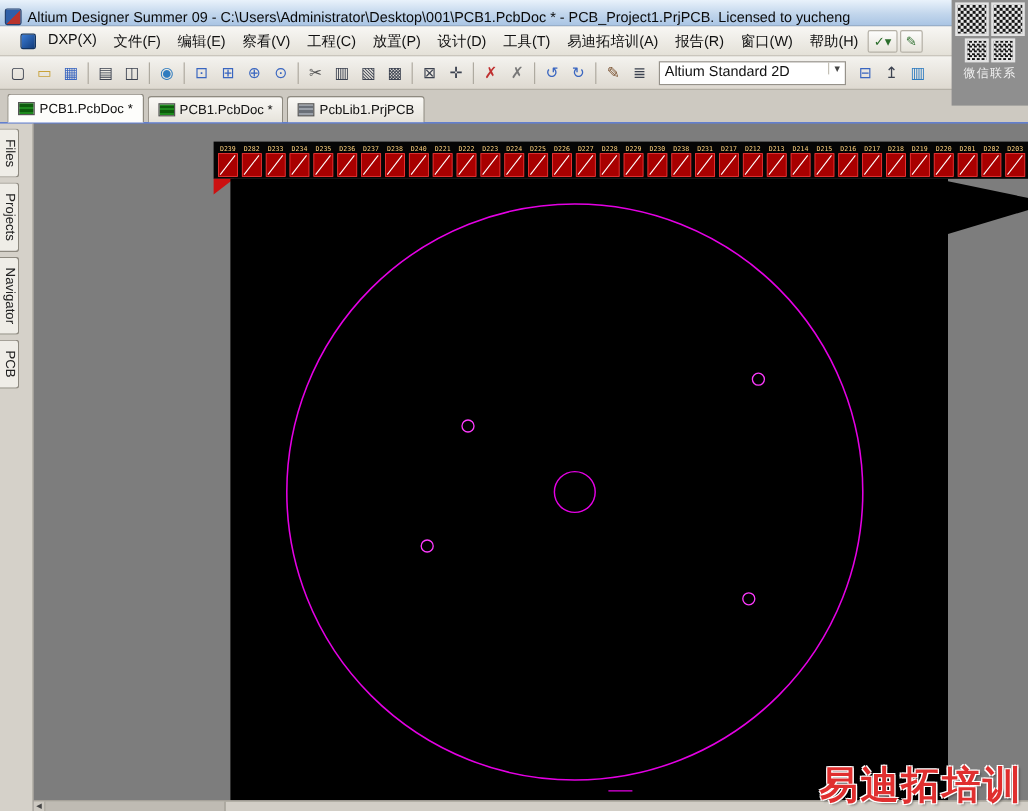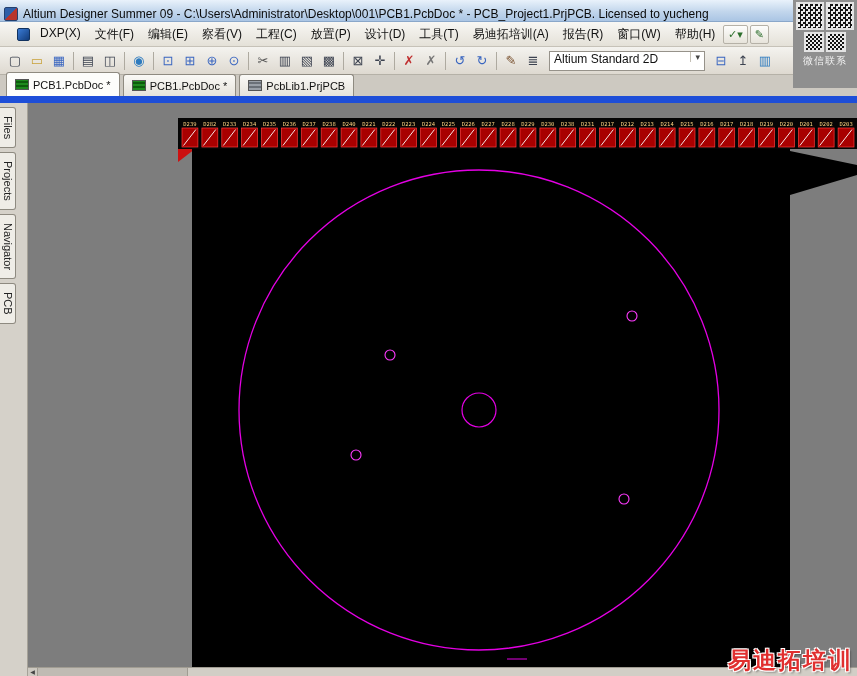--- a/index.html
+++ b/index.html
@@ -27,21 +27,21 @@
   .toolbar { height:28px; background:linear-gradient(#f4f3ef,#ded9d0);
     border-bottom:1px solid #b5b1a7; display:flex; align-items:center; padding:0 4px; }
   .tbtn { width:22px; height:22px; display:flex; align-items:center; justify-content:center;
     font-size:13px; color:#3c4250; border:1px solid transparent; border-radius:2px; }
   .tsep { width:1px; height:18px; background:#aeaaa0; margin:0 3px; flex:0 0 auto; }
   .tb-dropdown { display:flex; align-items:flex-start; justify-content:space-between; width:156px; height:20px;
     background:#fff; border:1px solid #96928a; margin:0 5px; padding:0 4px; font-size:12px; color:#111; }
   .tb-dropdown .arrow { font-size:9px; color:#444; border-left:1px solid #c4c0b6; padding-left:4px; }
 
   
-  .tabbar { height:28px; background:#cdc9c1; border-bottom:7px solid #1d4ed8;
+  .tabbar { height:28px; background:#cdc9c1; border-bottom:1px solid #1d4ed8;
     display:flex; align-items:flex-end; padding:3px 2px 0 6px; gap:3px; }
   .doctab { display:flex; align-items:center; gap:4px; height:22px; padding:0 8px;
     background:linear-gradient(#faf9f6,#e6e3db); border:1px solid #8e8a80; border-bottom:none;
     border-radius:3px 3px 0 0; font-size:11px; color:#111; white-space:nowrap; }
   .doctab.active { background:#fdfdfb; height:24px; }
   .tabicon { width:14px; height:11px; border:1px solid #555; flex:0 0 auto; }
   .tabicon.pcb { background:repeating-linear-gradient(0deg,#1d8a1d 0 2px,#0c5c0c 2px 4px); }
   .tabicon.sch { background:linear-gradient(135deg,#ffffff 70%,#d8d8d8 70%); }
   .tabicon.lib { background:repeating-linear-gradient(0deg,#9aa0a8 0 2px,#6a7078 2px 4px); }
 
@@ -66,21 +66,21 @@
   .qr-panel { position:absolute; top:0; right:0; width:64px; height:88px; background:#8f8f8f;
     z-index:50; display:flex; flex-direction:column; align-items:center; padding-top:2px; }
   .qr-row { display:flex; gap:2px; margin-bottom:2px; }
   .qr { width:28px; height:28px; border:2px solid #e3e3e3;
     background-image:repeating-conic-gradient(#141414 0% 25%, #ececec 0% 50%); background-size:5px 5px; }
   .qr.small { width:20px; height:20px; background-size:4px 4px; }
   .qr-caption { font-size:10px; color:#f0f0f0; letter-spacing:1px; }
 
   
   .watermark { position:absolute; right:4px; bottom:4px; z-index:40; text-align:right; line-height:1.05; }
-  .wm1 { font-size:23px; font-weight:bold; letter-spacing:2px; color:#e02f2f;
+  .wm1 { font-size:32px; font-weight:bold; letter-spacing:2px; color:#e02f2f;
     text-shadow:-1px -1px 0 #fff, 1px -1px 0 #fff, -1px 1px 0 #fff, 1px 1px 0 #fff, 2px 2px 2px rgba(0,0,0,.35); }
   .wm2 { font-size:15px; font-weight:bold; letter-spacing:1px; color:#9a4330;
     text-shadow:-1px -1px 0 #fff, 1px -1px 0 #fff, -1px 1px 0 #fff, 1px 1px 0 #fff; }
 </style>
 </head>
 <body>
 
 <div id="app">
 
   <div class="titlebar">

